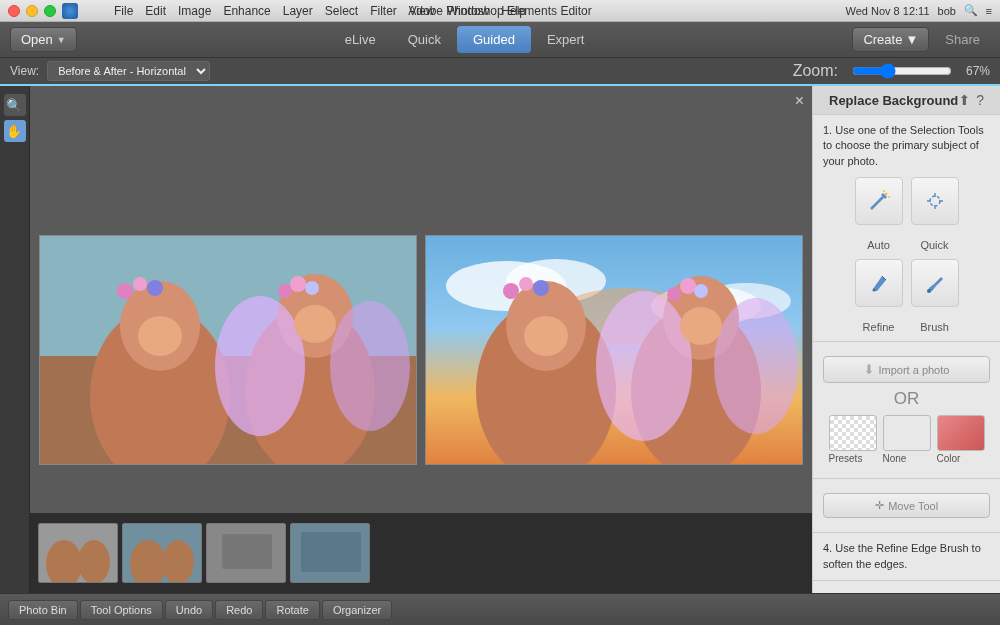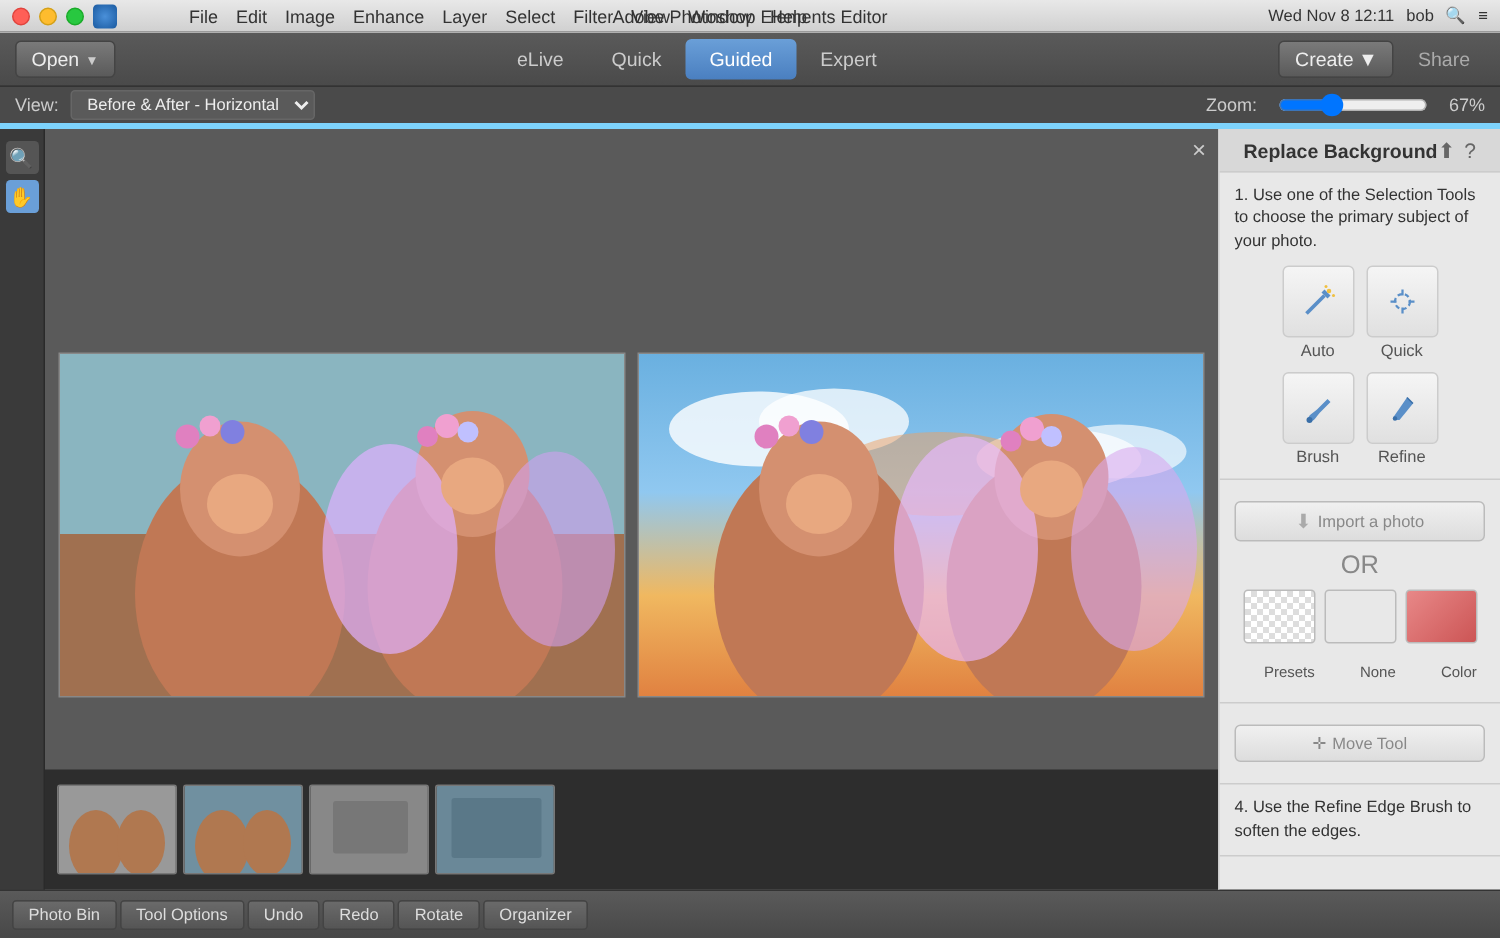--- a/index.html
+++ b/index.html
@@ -15,21 +15,21 @@
       border-bottom: 1px solid #b0b0b0;
       position: relative;
     }
     .traffic-lights { display: flex; gap: 6px; align-items: center; }
     .tl { width: 12px; height: 12px; border-radius: 50%; }
     .tl-close { background: #ff5f57; border: 1px solid #e0443e; }
     .tl-min { background: #febc2e; border: 1px solid #d4a017; }
     .tl-max { background: #28c840; border: 1px solid #1aab29; }
     .app-icon { width: 16px; height: 16px; margin: 0 6px; background: radial-gradient(circle, #4a90d9, #1a5aa0); border-radius: 3px; }
     .titlebar-text { font-size: 12px; color: #333; font-weight: 500; flex: 1; text-align: center; position: absolute; left: 50%; transform: translateX(-50%); }
-    .titlebar-menus { display: flex; gap: 12px; margin-left: 42px; font-size: 12px; color: #333; }
+    .titlebar-menus { display: flex; gap: 12px; margin-left: 30px; font-size: 12px; color: #333; }
     .titlebar-menus span { cursor: pointer; }
     .titlebar-right { margin-left: auto; display: flex; align-items: center; gap: 8px; font-size: 11px; color: #333; }
 
     
     #main-toolbar {
       height: 36px;
       background: linear-gradient(to bottom, #5a5a5a, #4a4a4a);
       display: flex;
       align-items: center;
       padding: 0 10px;
@@ -61,30 +61,30 @@
       color: #aaa; padding: 4px 10px; font-size: 13px; cursor: pointer; margin-left: 6px;
     }
 
     
     #view-bar {
       height: 28px;
       background: #4a4a4a;
       display: flex;
       align-items: center;
       padding: 0 10px;
-      border-bottom: 4px solid #7dd3fc;
+      border-bottom: 2px solid #7dd3fc;
       gap: 8px;
     }
     .view-label { color: #ccc; font-size: 12px; }
     .view-select {
       background: #5a5a5a; color: #eee; border: 1px solid #666;
       padding: 2px 6px; border-radius: 3px; font-size: 11px;
       cursor: pointer;
     }
-    .zoom-label { color: #ccc; font-size: 12px; margin-left: auto; }
+    .zoom-label { color: #ccc; font-size: 16px; margin-left: auto; }
     .zoom-slider { width: 100px; margin: 0 6px; cursor: pointer; }
     .zoom-pct { color: #ccc; font-size: 12px; }
 
     
     #content {
       display: flex;
       height: calc(625px - 22px - 36px - 28px - 32px);
     }
 
     
@@ -183,21 +183,21 @@
     .panel-title { font-size: 13px; font-weight: 600; color: #333; }
     .panel-icons { display: flex; gap: 6px; }
     .panel-icon { color: #666; font-size: 14px; cursor: pointer; }
 
     .panel-section { padding: 8px 10px; border-bottom: 1px solid #ccc; }
     .section-text { font-size: 11px; color: #333; line-height: 1.4; }
     .step-num { font-weight: 500; }
 
     .tools-grid { display: flex; gap: 8px; justify-content: center; margin-top: 8px; }
     .tool-btn {
-      display: flex; flex-direction: column; align-items: center; gap: 3px; cursor: pointer;
+      display: flex; flex-direction: column; align-items: center; gap: 14px; cursor: pointer;
     }
     .tool-btn-icon {
       width: 48px; height: 48px;
       background: linear-gradient(to bottom, #f5f5f5, #e0e0e0);
       border: 1px solid #ccc; border-radius: 4px;
       display: flex; align-items: center; justify-content: center;
       font-size: 20px;
     }
     .tool-btn-label { font-size: 11px; color: #555; }
 
@@ -207,21 +207,21 @@
       border: 1px solid #bbb; border-radius: 4px;
       padding: 5px 10px; color: #888; font-size: 11px;
       cursor: pointer; margin: 6px 0;
     }
     .import-btn-icon { color: #aaa; font-size: 13px; }
 
     .or-divider { text-align: center; color: #888; font-size: 17px; margin: 4px 0; }
 
     .presets-row { display: flex; gap: 6px; align-items: center; justify-content: center; margin: 6px 0; }
     .preset-thumb {
-      display: flex; flex-direction: column; align-items: flex-end; gap: 14px; cursor: pointer;
+      display: flex; flex-direction: column; align-items: flex-start; gap: 2px; cursor: pointer;
     }
     .preset-img {
       width: 48px; height: 36px; border: 1px solid #bbb; border-radius: 3px;
     }
     .preset-img.checker {
       background: repeating-conic-gradient(#ddd 0% 25%, #fff 0% 50%) 0 0 / 8px 8px;
     }
     .preset-img.none { background: #e8e8e8; }
     .preset-img.color { background: linear-gradient(135deg, #e88888, #cc5555); }
     .preset-label { font-size: 10px; color: #555; }
@@ -462,35 +462,35 @@
               <circle cx="12" cy="12" r="5" stroke="#5a8fc8" stroke-width="1.5" fill="none" stroke-dasharray="3,2"></circle>
             </svg>
           </div>
           <span class="tool-btn-label">Quick</span>
         </div>
       </div>
       <div class="tools-grid">
         <div class="tool-btn">
           <div class="tool-btn-icon">
             <svg width="24" height="24" viewBox="0 0 24 24" xmlns="http://www.w3.org/2000/svg">
-              <path d="M5 19 C6 16, 9 15, 11 13 L18 6 L20 8 L13 15 C11 17, 10 20, 7 21 C6 21, 5 20, 5 19Z" fill="#5a8fc8"></path>
-              <ellipse cx="6" cy="20" rx="2" ry="2" fill="#3a6fa8"></ellipse>
-            </svg>
-          </div>
-          <span class="tool-btn-label">Brush</span>
-        </div>
-        <div class="tool-btn">
-          <div class="tool-btn-icon">
-            <svg width="24" height="24" viewBox="0 0 24 24" xmlns="http://www.w3.org/2000/svg">
               <path d="M6 18 L15 5 L19 9 L10 20 L6 20 Z" fill="#5a8fc8"></path>
               <path d="M15 5 L19 9" stroke="#3a6fa8" stroke-width="1"></path>
               <circle cx="7" cy="19" r="1.5" fill="#3a6fa8"></circle>
             </svg>
           </div>
           <span class="tool-btn-label">Refine</span>
+        </div>
+        <div class="tool-btn">
+          <div class="tool-btn-icon">
+            <svg width="24" height="24" viewBox="0 0 24 24" xmlns="http://www.w3.org/2000/svg">
+              <path d="M5 19 C6 16, 9 15, 11 13 L18 6 L20 8 L13 15 C11 17, 10 20, 7 21 C6 21, 5 20, 5 19Z" fill="#5a8fc8"></path>
+              <ellipse cx="6" cy="20" rx="2" ry="2" fill="#3a6fa8"></ellipse>
+            </svg>
+          </div>
+          <span class="tool-btn-label">Brush</span>
         </div>
       </div>
     </div>
 
     <div class="panel-section">
       <div class="import-btn">
         <span class="import-btn-icon">⬇</span>
         <span>Import a photo</span>
       </div>
       <div class="or-divider">OR</div>

